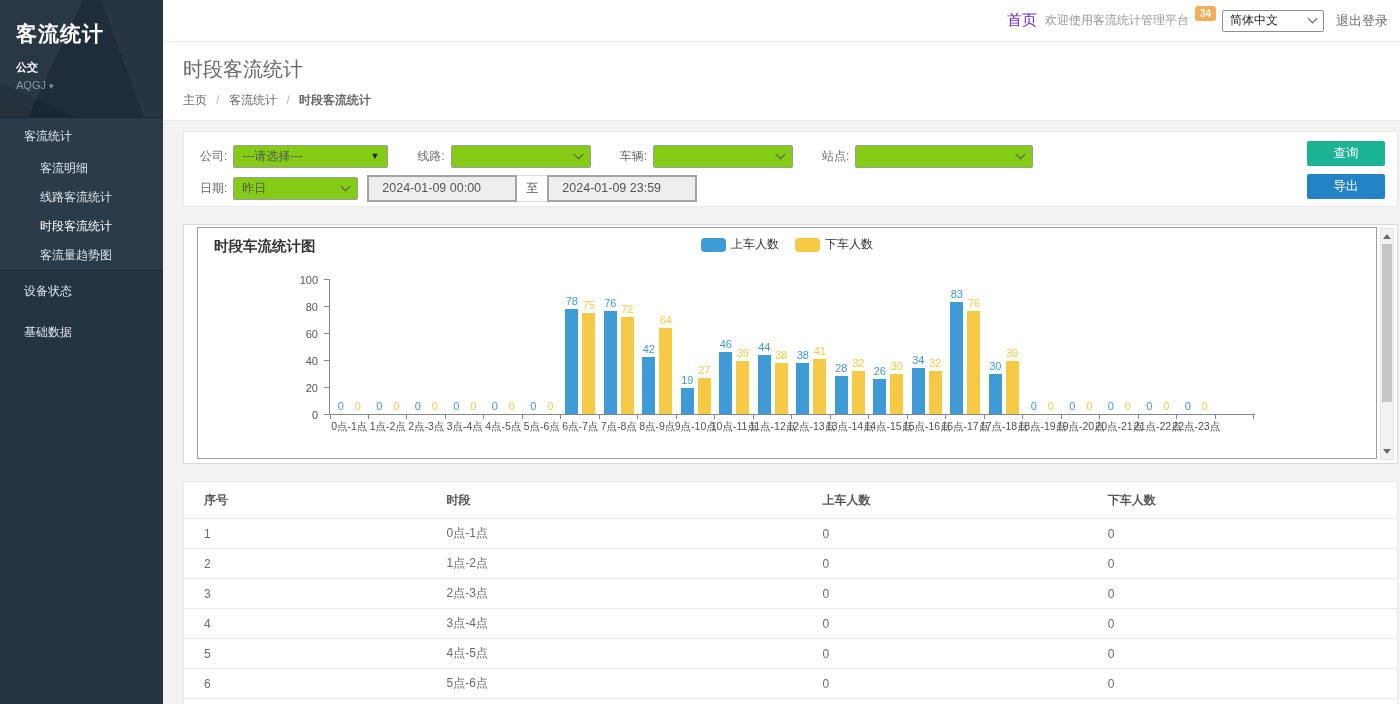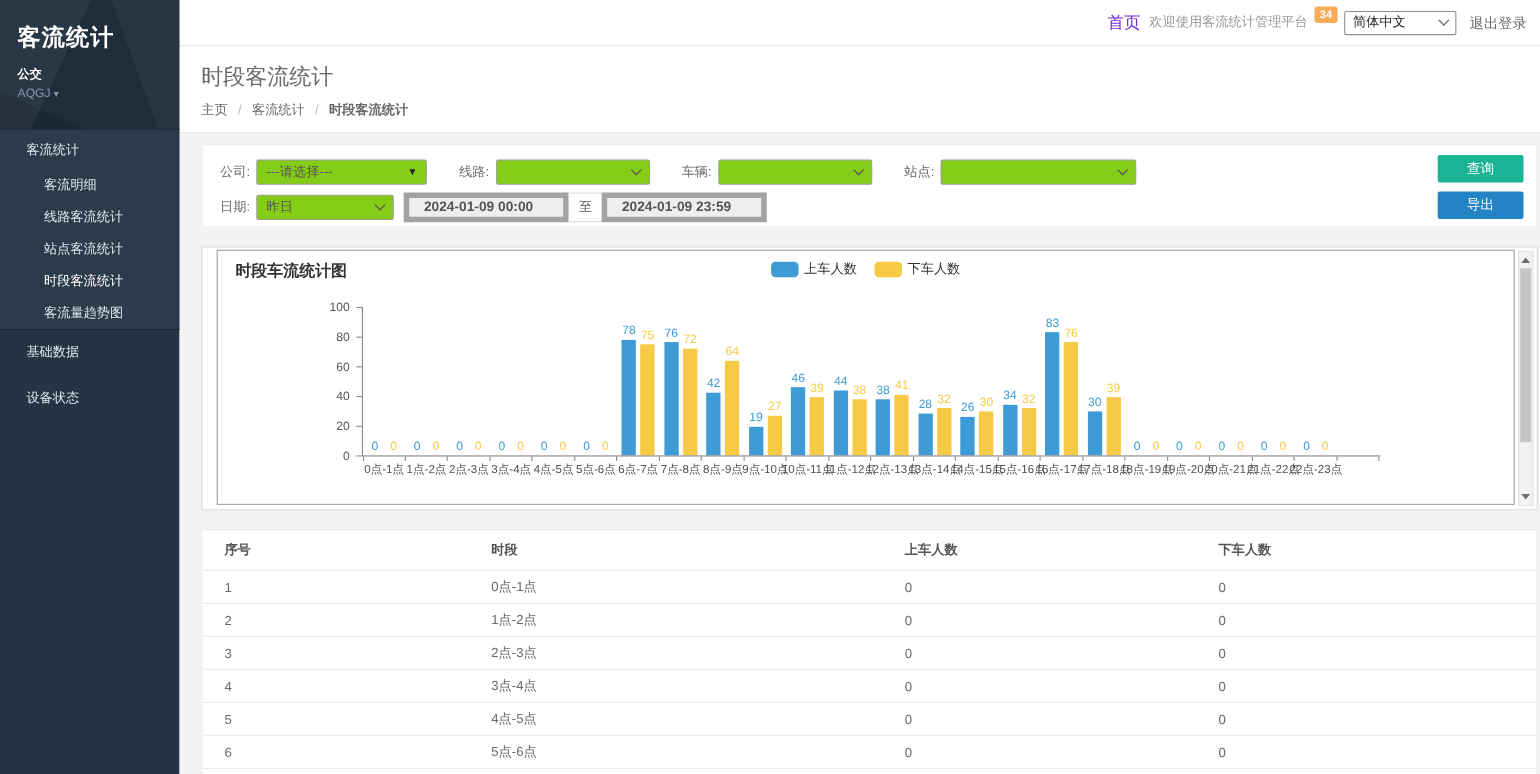--- a/index.html
+++ b/index.html
@@ -48,22 +48,22 @@
   
   .filter-panel { background:#fff; border:1px solid #e7eaec; padding:8px 14px; position:relative; height:76px; }
   .f-row { display:flex; align-items:center; height:26px; margin:3px 0 6px 0; }
   .f-label { font-size:12px; color:#676a6c; margin:0 6px 0 2px; }
   .sel { border:1px solid #9d9d9d; border-radius:2px; background:#84cc16; height:23px;
     display:flex; align-items:center; justify-content:space-between; padding:0 8px; font-size:12px; color:#555; cursor:pointer; }
   .sel .tri { font-size:9px; color:#222; }
   .chev { width:7px; height:7px; border-right:1.4px solid #555; border-bottom:1.4px solid #555;
     transform:rotate(45deg); margin-top:-4px; }
   .gap { width:27px; }
-  .date-input { background:#eeeeee; border:5px solid #a3a3a3; height:27px; width:150px;
-    display:flex; align-items:center; padding:0 13px; font-size:12.5px; color:#555;font-weight:bold; }
+  .date-input { background:#eeeeee; border:2px solid #a3a3a3; height:27px; width:150px;
+    display:flex; align-items:center; padding:0 13px; font-size:12.5px; color:#555; }
   .to-addon { background:#fff; border-top:1px solid #ddd; border-bottom:1px solid #ddd; height:27px;
     display:flex; align-items:center; padding:0 9px; font-size:12px; color:#555; }
   .btn { position:absolute; right:12px; width:78px; height:25px; border:none; border-radius:2px;
     color:#fff; font-size:12.5px; display:flex; align-items:center; justify-content:center; cursor:pointer; }
   .btn-query { top:9px; background:#1ab394; }
   .btn-export { top:42px; background:#2383c5; }
 
   
   .chart-panel { margin-top:17px; background:#fff; border:1px solid #d9d9d9; height:240px; position:relative;
     padding:2px 20px 4px 13px; }
@@ -110,28 +110,27 @@
   <div class="side-header">
     <div class="app-title">客流统计</div>
     <div class="org">公交</div>
     <div class="account"><span>AQGJ</span><span class="caret">▾</span></div>
   </div>
   <div class="menu-group">
     <div class="group-label">客流统计</div>
     <div>
         <div class="sub-item">客流明细</div>
         <div class="sub-item">线路客流统计</div>
-        <div class="sub-item">站点客流统计</div>
         <div class="sub-item active">时段客流统计</div>
         <div class="sub-item">客流量趋势图</div>
       </div>
   </div>
   <div>
+      <div class="menu-item">设备状态</div>
       <div class="menu-item">基础数据</div>
-      <div class="menu-item">设备状态</div>
     </div>
 </div>
 
 <div class="main">
   <div class="topbar">
     <span class="home-link">首页</span>
     <span class="welcome">欢迎使用客流统计管理平台</span>
     <span class="badge">34</span>
     <div class="lang-select">
       <span>简体中文</span>

